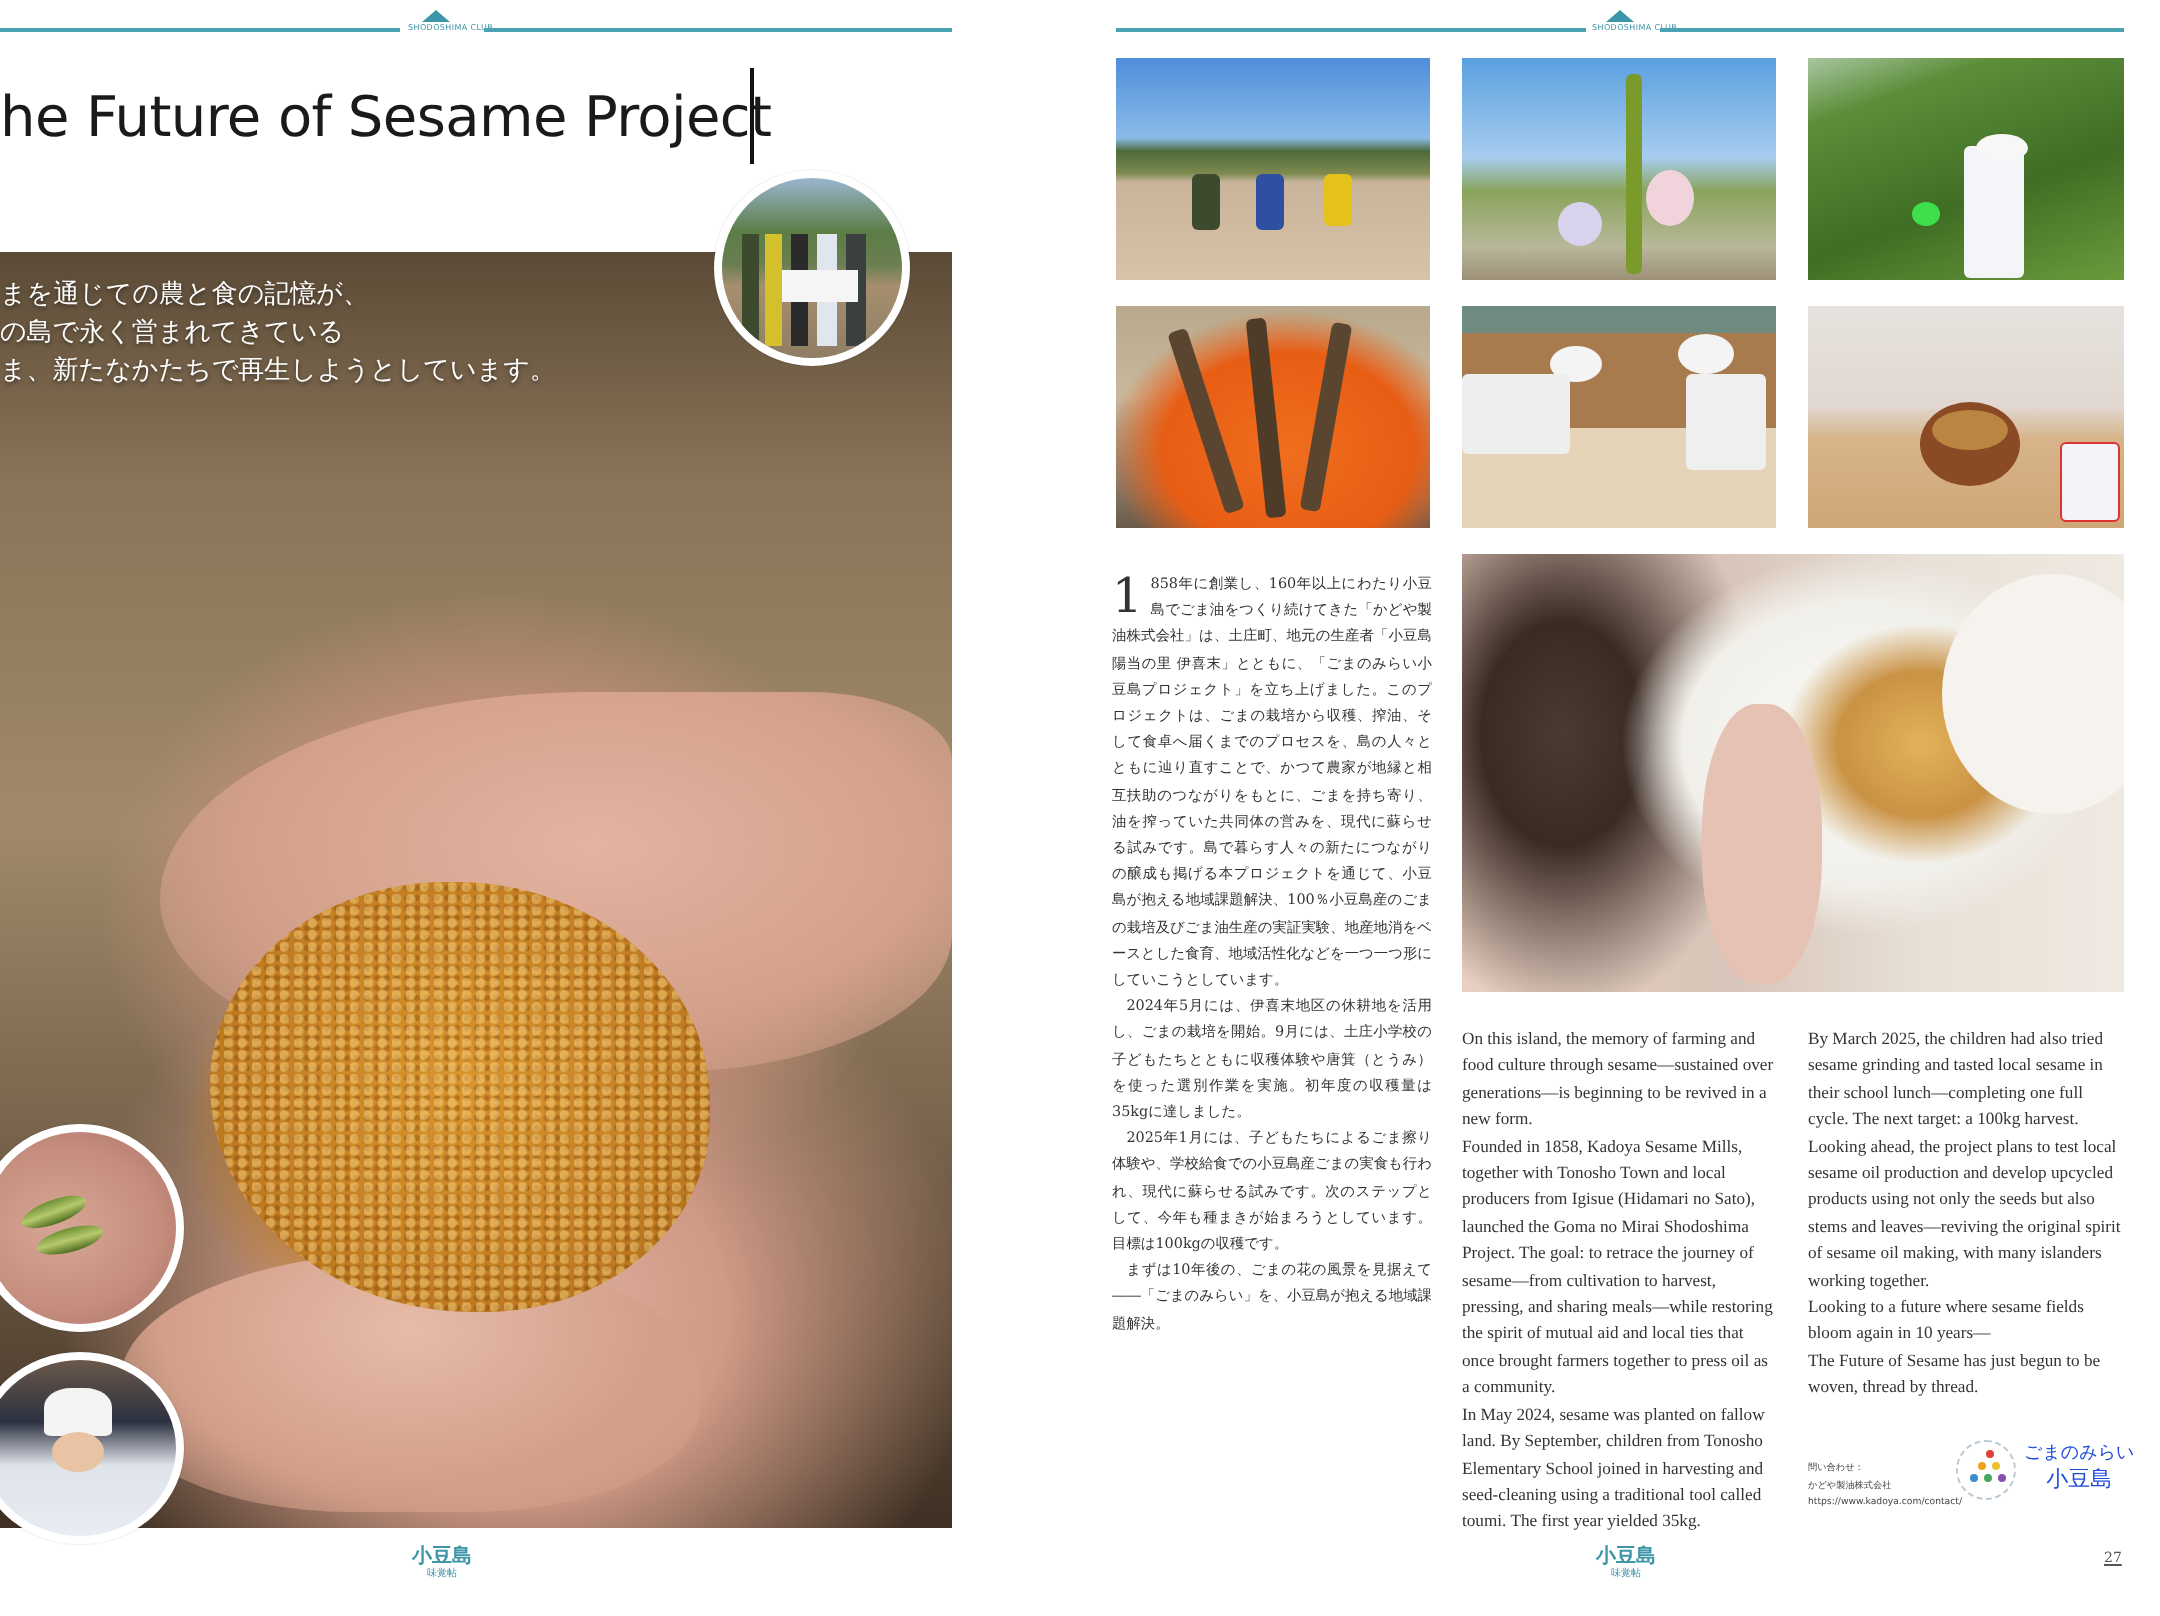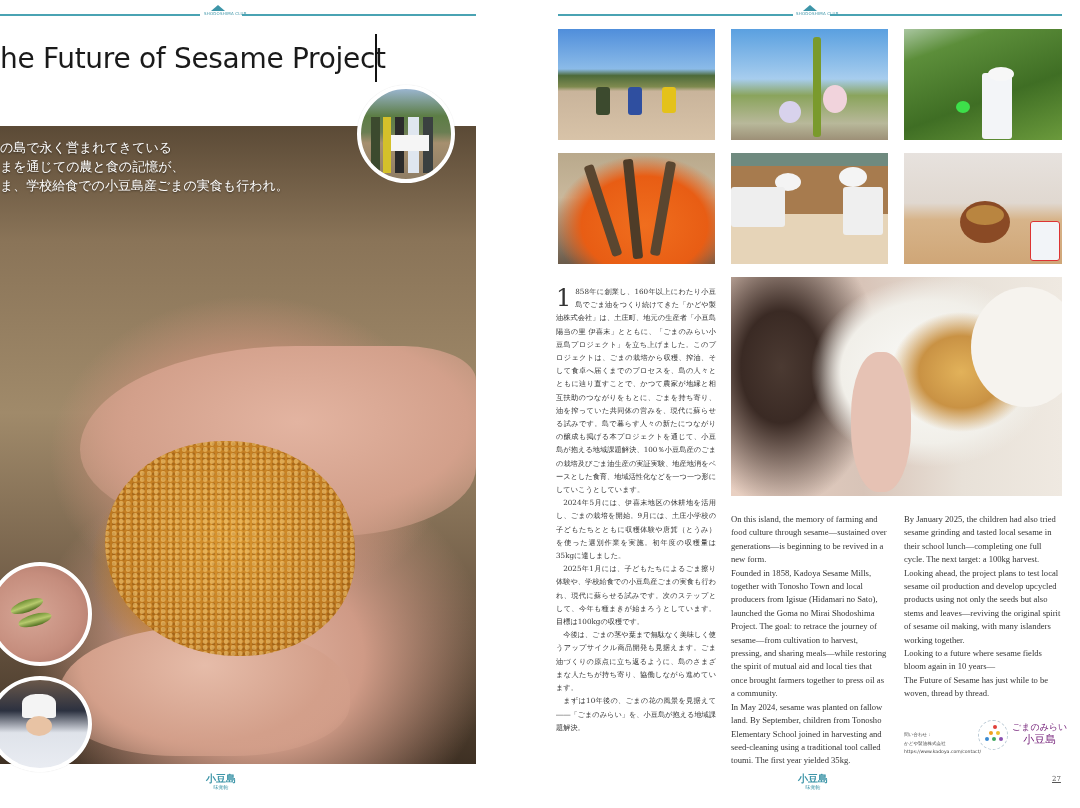--- a/index.html
+++ b/index.html
@@ -92,21 +92,21 @@
   .ja-body p.first { text-indent: 0; }
   .dropcap { float: left; font-size: 24px; line-height: 22px; margin: 2px 4px 0 0; color: #333; }
 
   .en-col { position: absolute; top: 513px; width: 158px; font-family: "Liberation Serif", serif; font-size: 8.6px; line-height: 13.4px; color: #333; }
   .en-col-1 { left: 191px; }
   .en-col-2 { left: 364px; }
 
   .contact { position: absolute; left: 364px; top: 731px; font-family: "DejaVu Sans", sans-serif; font-size: 4.6px; line-height: 8.5px; color: #444; }
   .goma-logo { position: absolute; left: 438px; top: 720px; width: 30px; height: 30px; border-radius: 50%; border: 1px dashed #b9c9d4; }
   .goma-logo .dot { position: absolute; width: 4px; height: 4px; border-radius: 50%; }
-  .goma-title { position: absolute; left: 472px; top: 722px; font-family: "DejaVu Serif", serif; color: #701a75; text-align: center; }
+  .goma-title { position: absolute; left: 472px; top: 722px; font-family: "DejaVu Serif", serif; color: #1d4ed8; text-align: center; }
   .goma-title .l1 { font-size: 9px; line-height: 11px; }
   .goma-title .l2 { font-size: 11px; line-height: 13px; }
   .page-num { position: absolute; left: 512px; top: 775px; font-family: "DejaVu Serif", serif; font-size: 7px; color: #555; text-decoration: underline; }
 </style>
 </head>
 <body>
 
 <div class="page page-left">
   <div class="header-rule" style="left:0;width:200px;"></div>
   <div class="club-logo" style="left:204px;">
@@ -117,23 +117,23 @@
 
   <div class="title-en">he Future of Sesame Project</div>
   <div class="title-cursor"></div>
 
   <div class="hero">
     <div class="hero-hand-top"></div>
     <div class="hero-thumb"></div>
     <div class="hero-seeds"></div>
   </div>
   <div class="hero-caption">
+    <div>まを通じての農と食の記憶が、</div>
     <div>の島で永く営まれてきている</div>
-    <div>まを通じての農と食の記憶が、</div>
-    <div>ま、学校給食での小豆島産ごまの実食も行われ。</div>
+    <div>ま、新たなかたちで再生しようとしています。</div>
   </div>
 
   <div class="circle-photo circle-group">
     <div class="people"></div>
     <div class="sign"></div>
   </div>
   <div class="circle-photo circle-okra">
     <div class="okra"></div>
     <div class="okra b"></div>
   </div>
@@ -189,34 +189,33 @@
   </div>
   <div class="photo p7">
     <div class="bowl2"></div>
     <div class="hand"></div>
   </div>
 
   <div class="ja-body">
     <p class="first"><span class="dropcap">1</span><span>858年に創業し、160年以上にわたり小豆島でごま油をつくり続けてきた「かどや製油株式会社」は、土庄町、地元の生産者「小豆島 陽当の里 伊喜末」とともに、「ごまのみらい小豆島プロジェクト」を立ち上げました。このプロジェクトは、ごまの栽培から収穫、搾油、そして食卓へ届くまでのプロセスを、島の人々とともに辿り直すことで、かつて農家が地縁と相互扶助のつながりをもとに、ごまを持ち寄り、油を搾っていた共同体の営みを、現代に蘇らせる試みです。島で暮らす人々の新たにつながりの醸成も掲げる本プロジェクトを通じて、小豆島が抱える地域課題解決、100％小豆島産のごまの栽培及びごま油生産の実証実験、地産地消をベースとした食育、地域活性化などを一つ一つ形にしていこうとしています。</span></p>
     <p>2024年5月には、伊喜末地区の休耕地を活用し、ごまの栽培を開始。9月には、土庄小学校の子どもたちとともに収穫体験や唐箕（とうみ）を使った選別作業を実施。初年度の収穫量は35kgに達しました。</p>
     <p>2025年1月には、子どもたちによるごま擦り体験や、学校給食での小豆島産ごまの実食も行われ、現代に蘇らせる試みです。次のステップとして、今年も種まきが始まろうとしています。目標は100kgの収穫です。</p>
-    <p>今後は、ごまの茎や葉まで無駄なく美味しく使うアップサイクル商品開発も見据えます。ごま油づくりの原点に立ち返るように、島のさまざまな人たちが持ち寄り、協働しながら進めています。</p>
     <p>まずは10年後の、ごまの花の風景を見据えて――「ごまのみらい」を、小豆島が抱える地域課題解決。</p>
   </div>
 
   <div class="en-col en-col-1">
     <p>On this island, the memory of farming and food culture through sesame—sustained over generations—is beginning to be revived in a new form.</p>
     <p>Founded in 1858, Kadoya Sesame Mills, together with Tonosho Town and local producers from Igisue (Hidamari no Sato), launched the Goma no Mirai Shodoshima Project. The goal: to retrace the journey of sesame—from cultivation to harvest, pressing, and sharing meals—while restoring the spirit of mutual aid and local ties that once brought farmers together to press oil as a community.</p>
     <p>In May 2024, sesame was planted on fallow land. By September, children from Tonosho Elementary School joined in harvesting and seed-cleaning using a traditional tool called toumi. The first year yielded 35kg.</p>
   </div>
   <div class="en-col en-col-2">
-    <p>By January 2025, the children had also tried sesame grinding and tasted local sesame in their school lunch—completing one full cycle. The next target: a 100kg harvest.</p>
+    <p>By March 2025, the children had also tried sesame grinding and tasted local sesame in their school lunch—completing one full cycle. The next target: a 100kg harvest.</p>
     <p>Looking ahead, the project plans to test local sesame oil production and develop upcycled products using not only the seeds but also stems and leaves—reviving the original spirit of sesame oil making, with many islanders working together.</p>
     <p>Looking to a future where sesame fields bloom again in 10 years—</p>
-    <p>The Future of Sesame has just while to be woven, thread by thread.</p>
+    <p>The Future of Sesame has just begun to be woven, thread by thread.</p>
   </div>
 
   <div class="contact">
     <div>問い合わせ：</div>
     <div>かどや製油株式会社</div>
     <div>https://www.kadoya.com/contact/</div>
   </div>
 
   <div class="goma-logo">
     <div class="dot" style="left:14px;top:4px;background:#e0403a;"></div>

